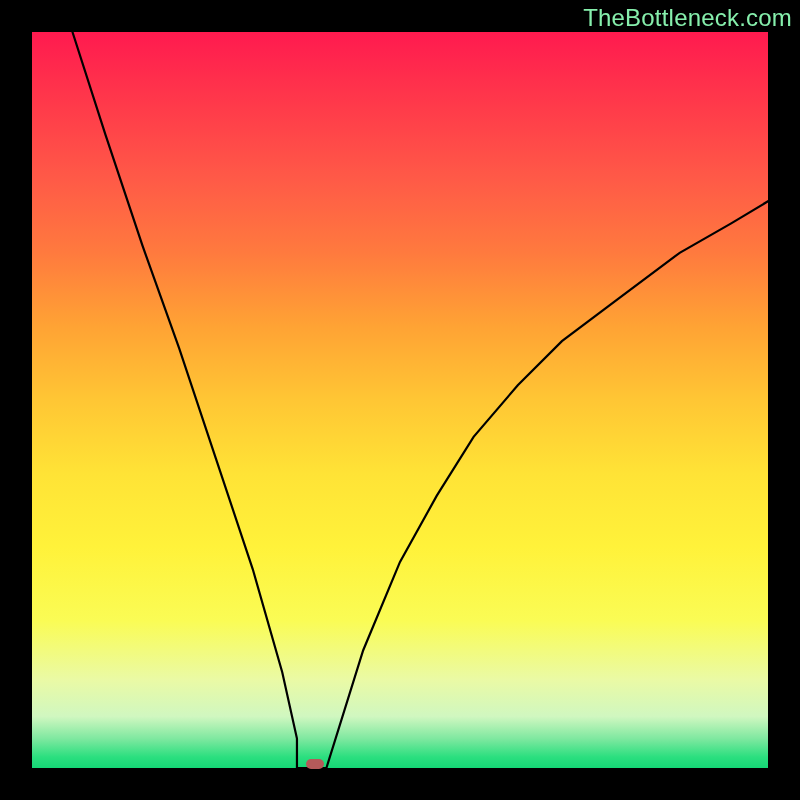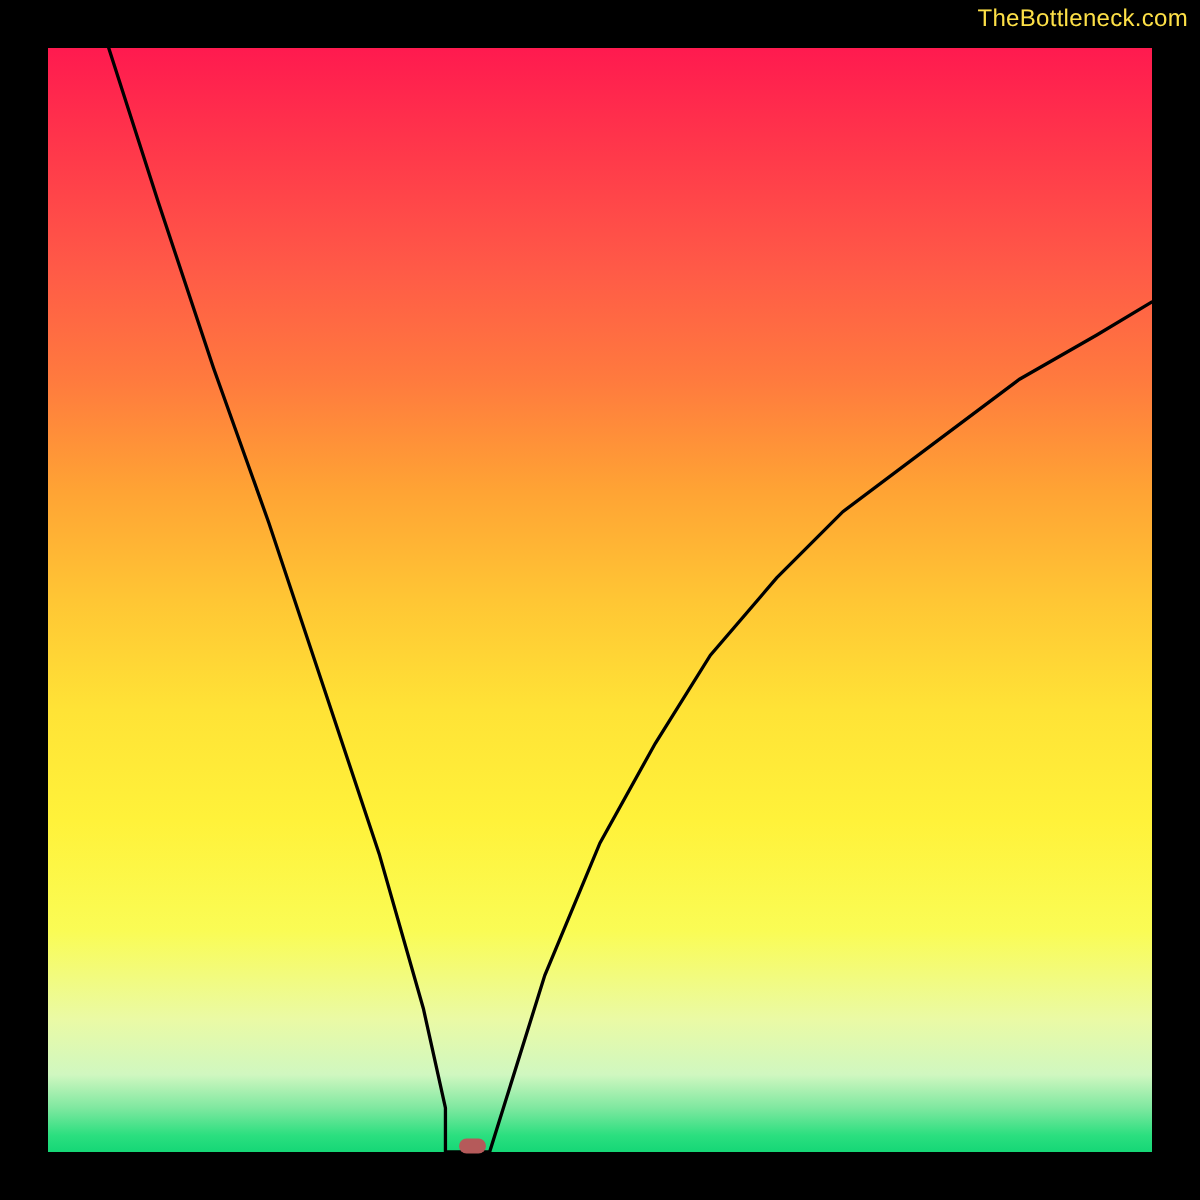--- a/index.html
+++ b/index.html
@@ -53,22 +53,22 @@
     height: 10px;
     border-radius: 5px;
     background: #b55a5a;
     transform: translate(-50%, -50%);
   }
   .watermark {
     position: absolute;
     top: 4px;
     right: 8px;
     font-family: Arial, Helvetica, sans-serif;
-    font-size: 16px;
-    color: #fde047;
+    font-size: 24px;
+    color: #86efac;
     letter-spacing: 0.2px;
     user-select: none;
   }
 </style>
 </head>
 <body>
 
 <div class="frame">
   <div class="plot-area">
     <svg class="curve" viewBox="0 0 736 736" preserveAspectRatio="none">

